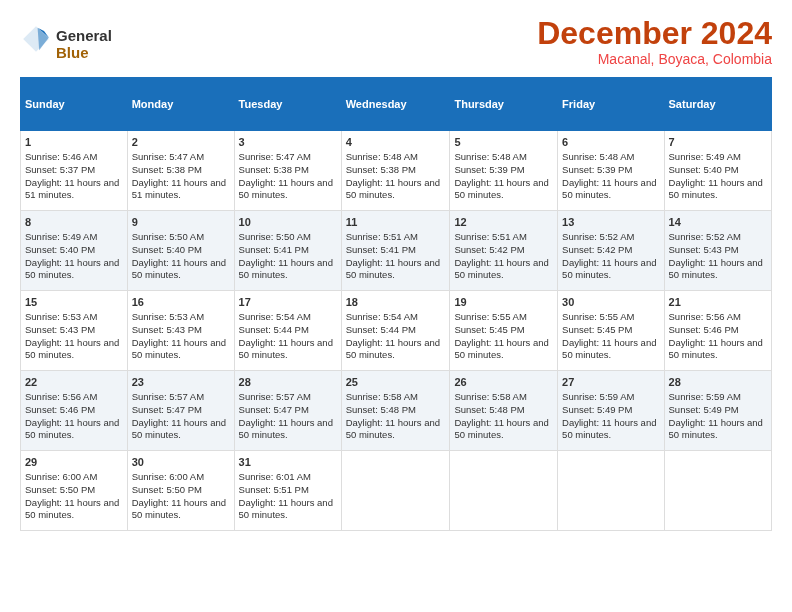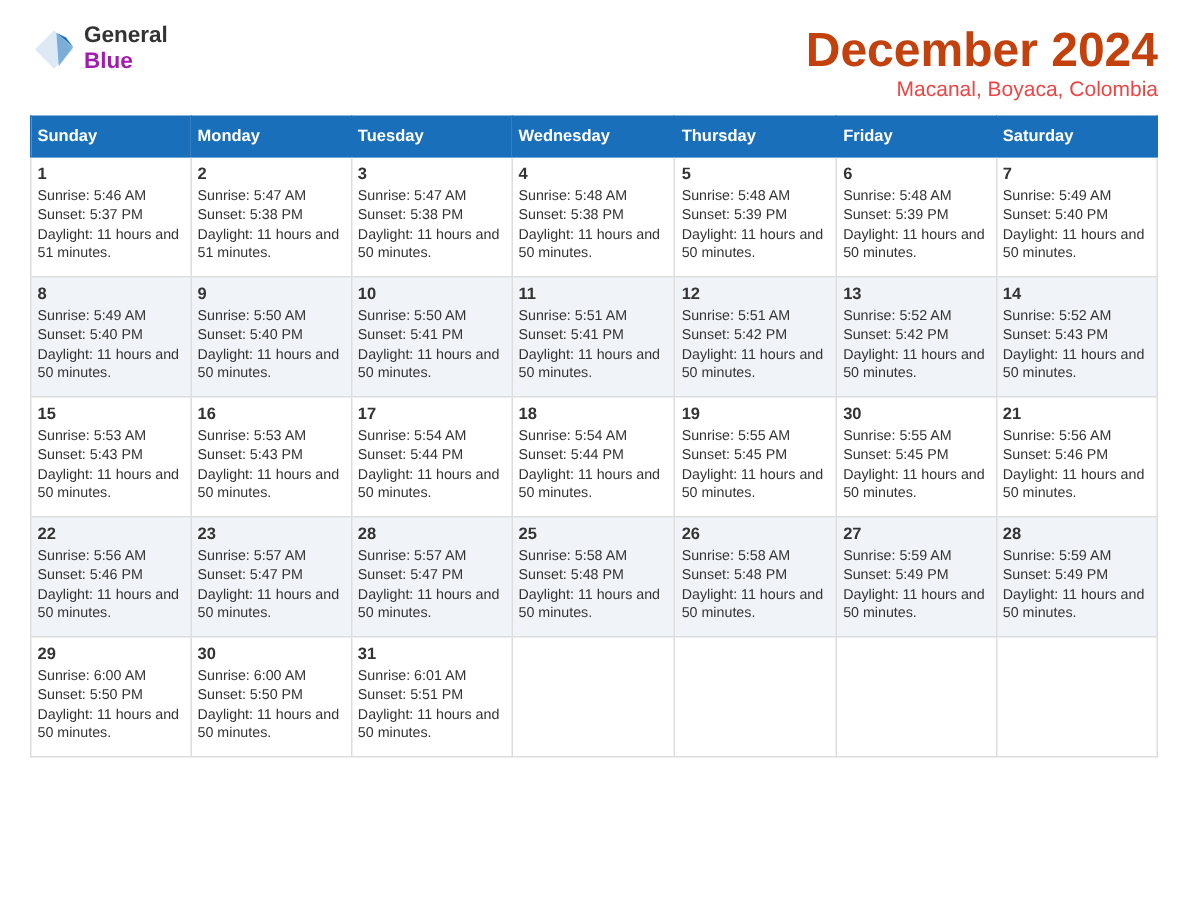--- a/index.html
+++ b/index.html
@@ -29,25 +29,26 @@
     }
     .logo-text {
       display: flex;
       flex-direction: column;
       line-height: 1.1;
     }
     .logo-general {
       font-size: 15px;
       font-weight: bold;
       color: #333;
+      margin-top: 12px;
     }
     .logo-blue {
       font-size: 15px;
       font-weight: bold;
-      color: #a21caf;
+      color: #a16207;
     }
     .logo-icon {
       width: 32px;
       height: 32px;
     }
     .title-area {
       text-align: right;
     }
     .month-title {
       font-size: 32px;
@@ -60,21 +61,21 @@
       color: #ef4444;
     }
     .calendar {
       width: 100%;
       border-collapse: collapse;
       font-size: 9.5px;
     }
     .calendar thead th {
       background: #1a6fba;
       color: #fff;
-      padding: 7px 4px;
+      padding: 20px 4px;
       text-align: left;
       font-size: 11px;
       font-weight: bold;
       border: 1px solid #1a6fba;
     }
     .calendar tbody td {
       vertical-align: top;
       padding: 4px 4px;
       border: 1px solid #ddd;
       width: 113px;

